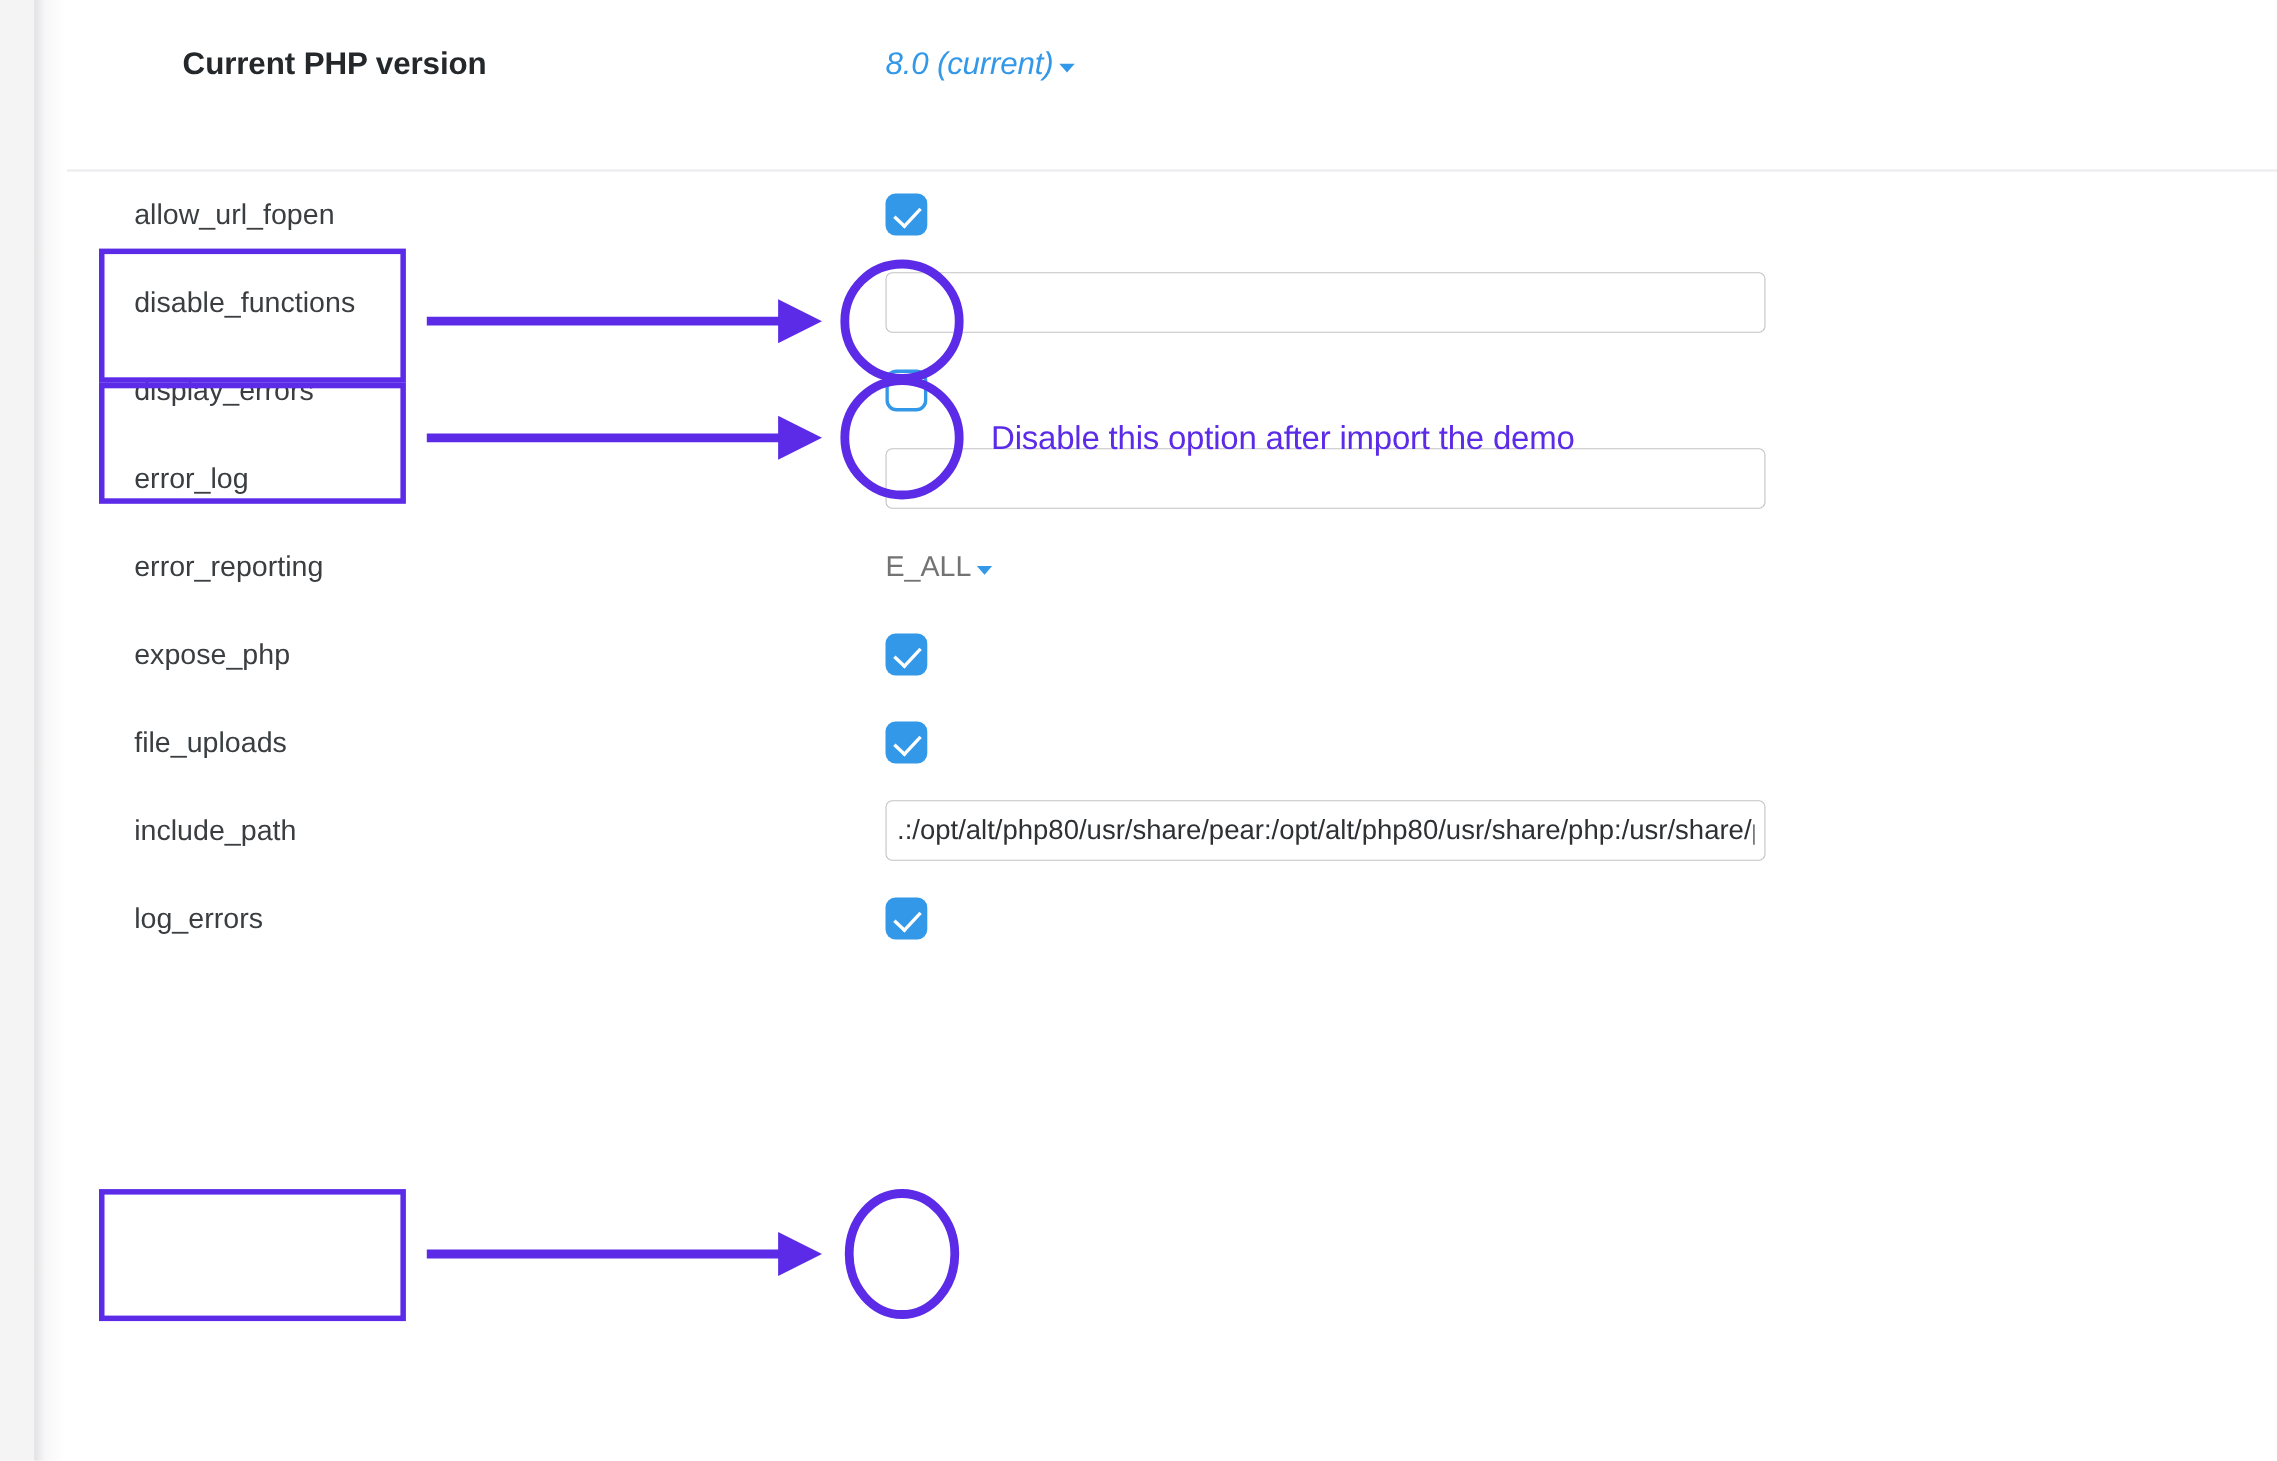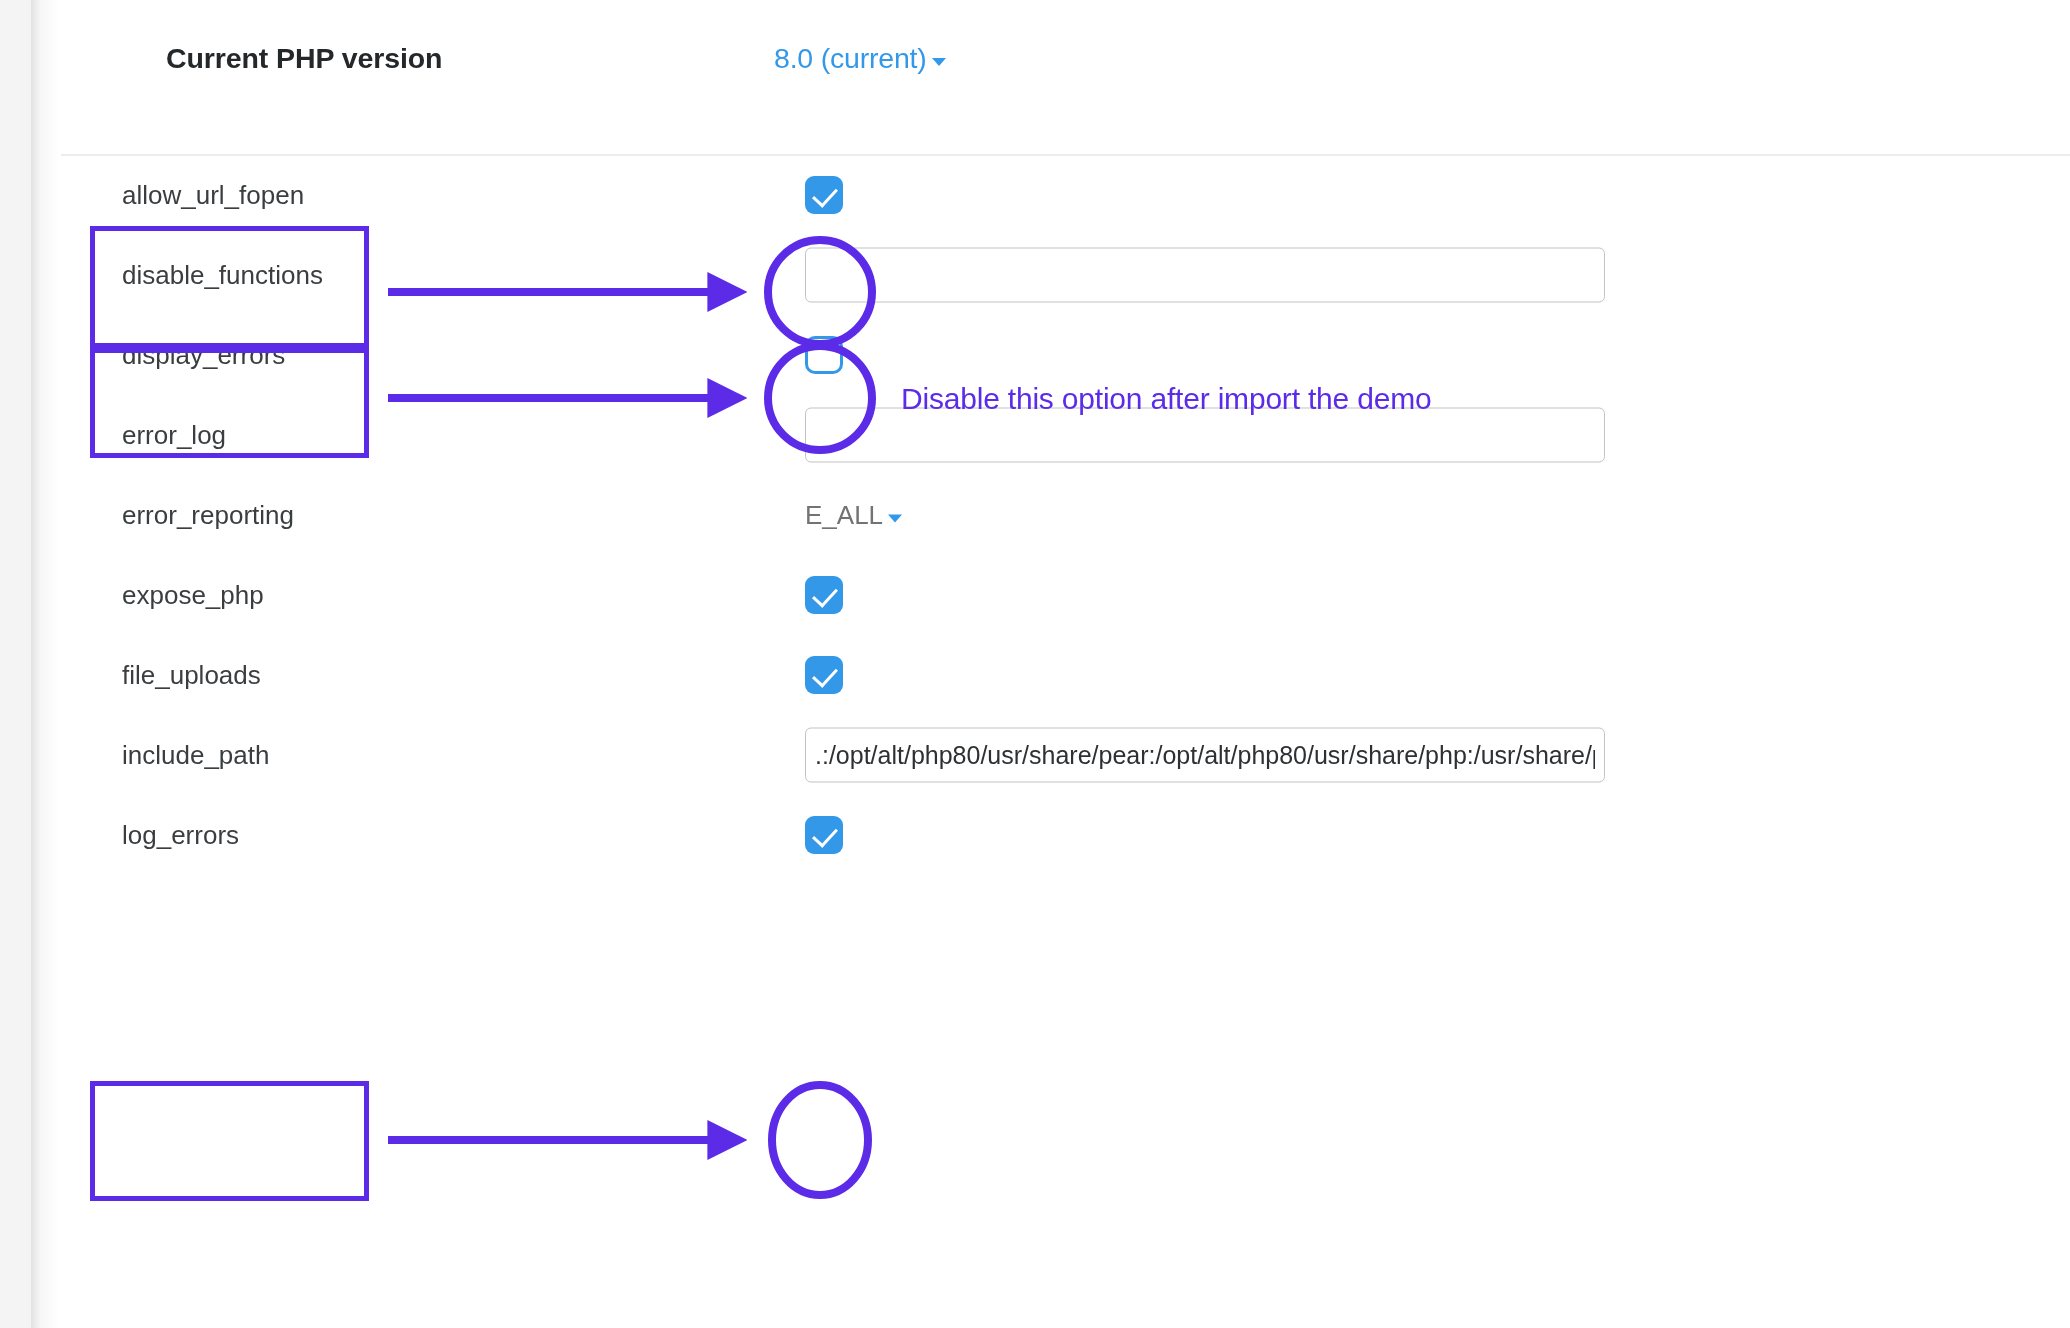--- a/index.html
+++ b/index.html
@@ -47,25 +47,26 @@
     position: absolute;
     left: 61px; top: 42px;
     font-size: 28.5px;
     font-weight: bold;
     color: #24282b;
     letter-spacing: -0.1px;
     margin-left: 44px;
   }
   #php-version-value-wrap {
     position: absolute;
-    left: 713px; top: 42px;
+    left: 744px; top: 42px;
     display: flex;
     align-items: center;
     gap: 2px;
     cursor: pointer;
+    font-style: italic;
   }
   #php-version-value {
     font-size: 28.5px;
     color: #3498e8;
     letter-spacing: -0.2px;
   }
   .caret-down {
     width: 0; height: 0;
     border-left: 7.5px solid transparent;
     border-right: 7.5px solid transparent;

